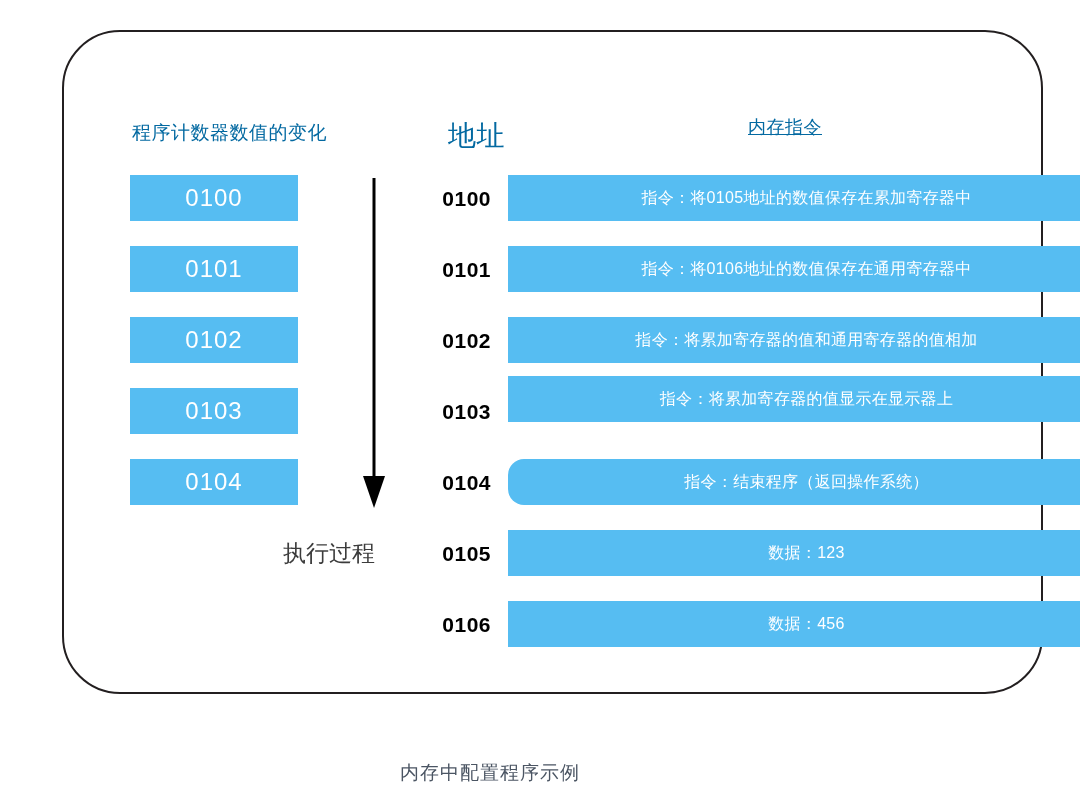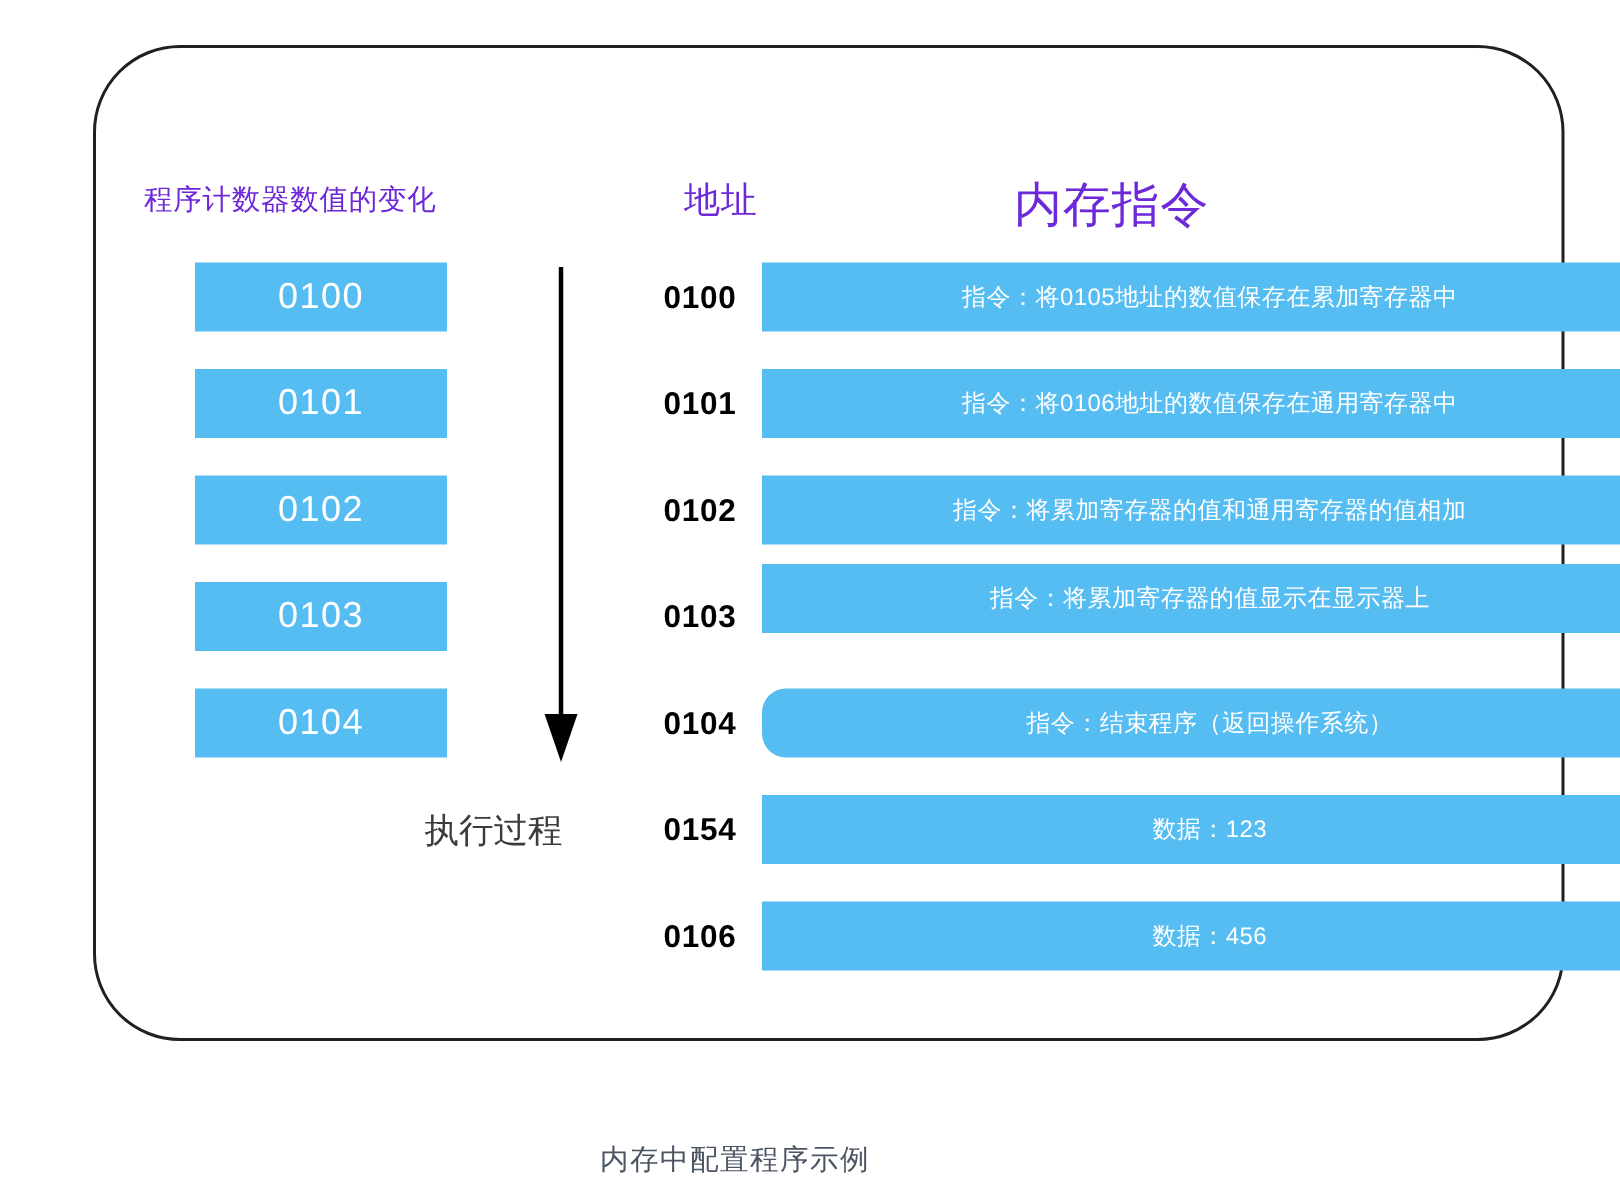--- a/index.html
+++ b/index.html
@@ -24,39 +24,41 @@
     height: 664px;
     border: 2px solid #231f20;
     border-radius: 58px;
     box-sizing: border-box;
     background: #ffffff;
   }
 
   
   .col-header {
     position: absolute;
-    color: #6d28d9;
+    color: #0369a1;
     font-size: 21px;
     letter-spacing: 0.5px;
     white-space: nowrap;
+    margin-left: 36px;
   }
   #header-pc {
     left: 96px;
     top: 120px;
     font-size: 19px;
   }
   #header-address {
-    left: 456px;
+    left: 412px;
     top: 117px;
-    font-size: 24px;
+    font-size: 28px;
   }
   #header-memory {
-    left: 676px;
+    left: 712px;
     top: 115px;
-    font-size: 32px;
+    font-size: 18px;
+    text-decoration: underline;
   }
 
   
   .pc-box {
     position: absolute;
     left: 130px;
     width: 168px;
     height: 46px;
     background: #56bdf2;
     display: flex;
@@ -156,19 +158,19 @@
     <div class="address-label" style="top: 187px;">0100</div>
     <div class="mem-bar" style="top: 175px;">指令：将0105地址的数值保存在累加寄存器中</div>
     <div class="address-label" style="top: 258px;">0101</div>
     <div class="mem-bar" style="top: 246px;">指令：将0106地址的数值保存在通用寄存器中</div>
     <div class="address-label" style="top: 329px;">0102</div>
     <div class="mem-bar" style="top: 317px;">指令：将累加寄存器的值和通用寄存器的值相加</div>
     <div class="address-label" style="top: 400px;">0103</div>
     <div class="mem-bar" style="top: 376px;">指令：将累加寄存器的值显示在显示器上</div>
     <div class="address-label" style="top: 471px;">0104</div>
     <div class="mem-bar" style="top: 459px; border-radius: 16px;">指令：结束程序（返回操作系统）</div>
-    <div class="address-label" style="top: 542px;">0154</div>
+    <div class="address-label" style="top: 542px;">0105</div>
     <div class="mem-bar" style="top: 530px; text-align: center;">数据：123</div>
     <div class="address-label" style="top: 613px;">0106</div>
     <div class="mem-bar" style="top: 601px; text-align: center;">数据：456</div>
   </div>
 
 <div id="figure-caption">内存中配置程序示例</div>
 
 </body></html>

